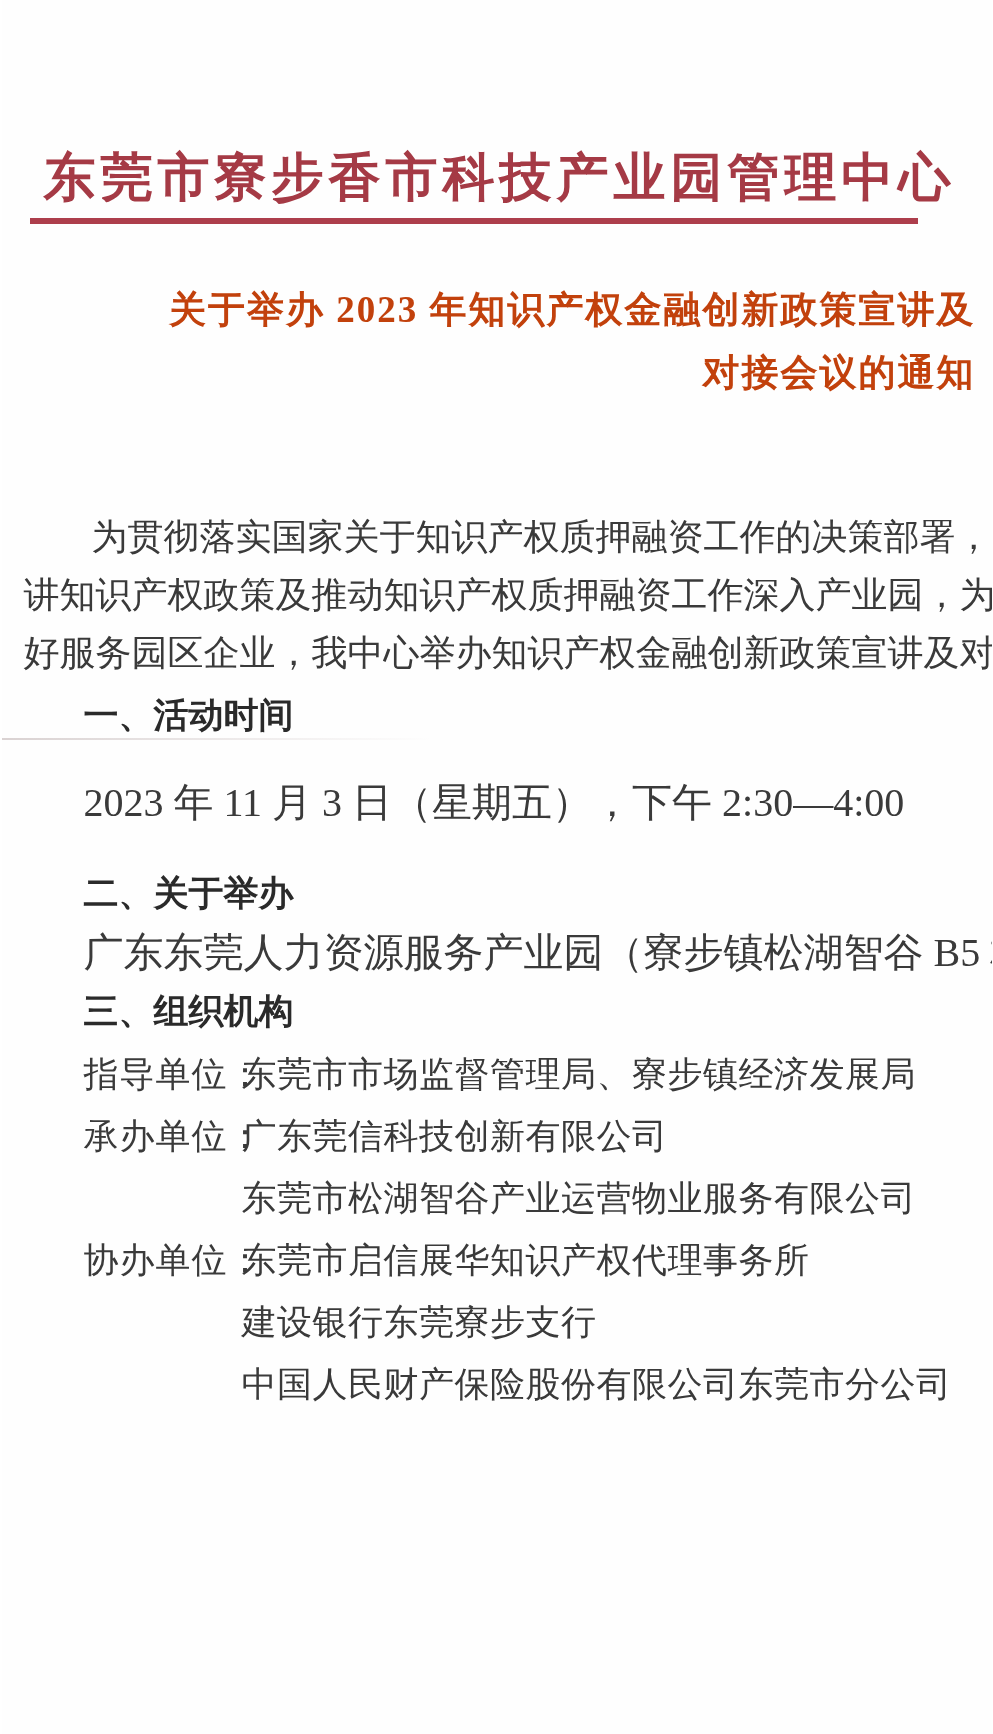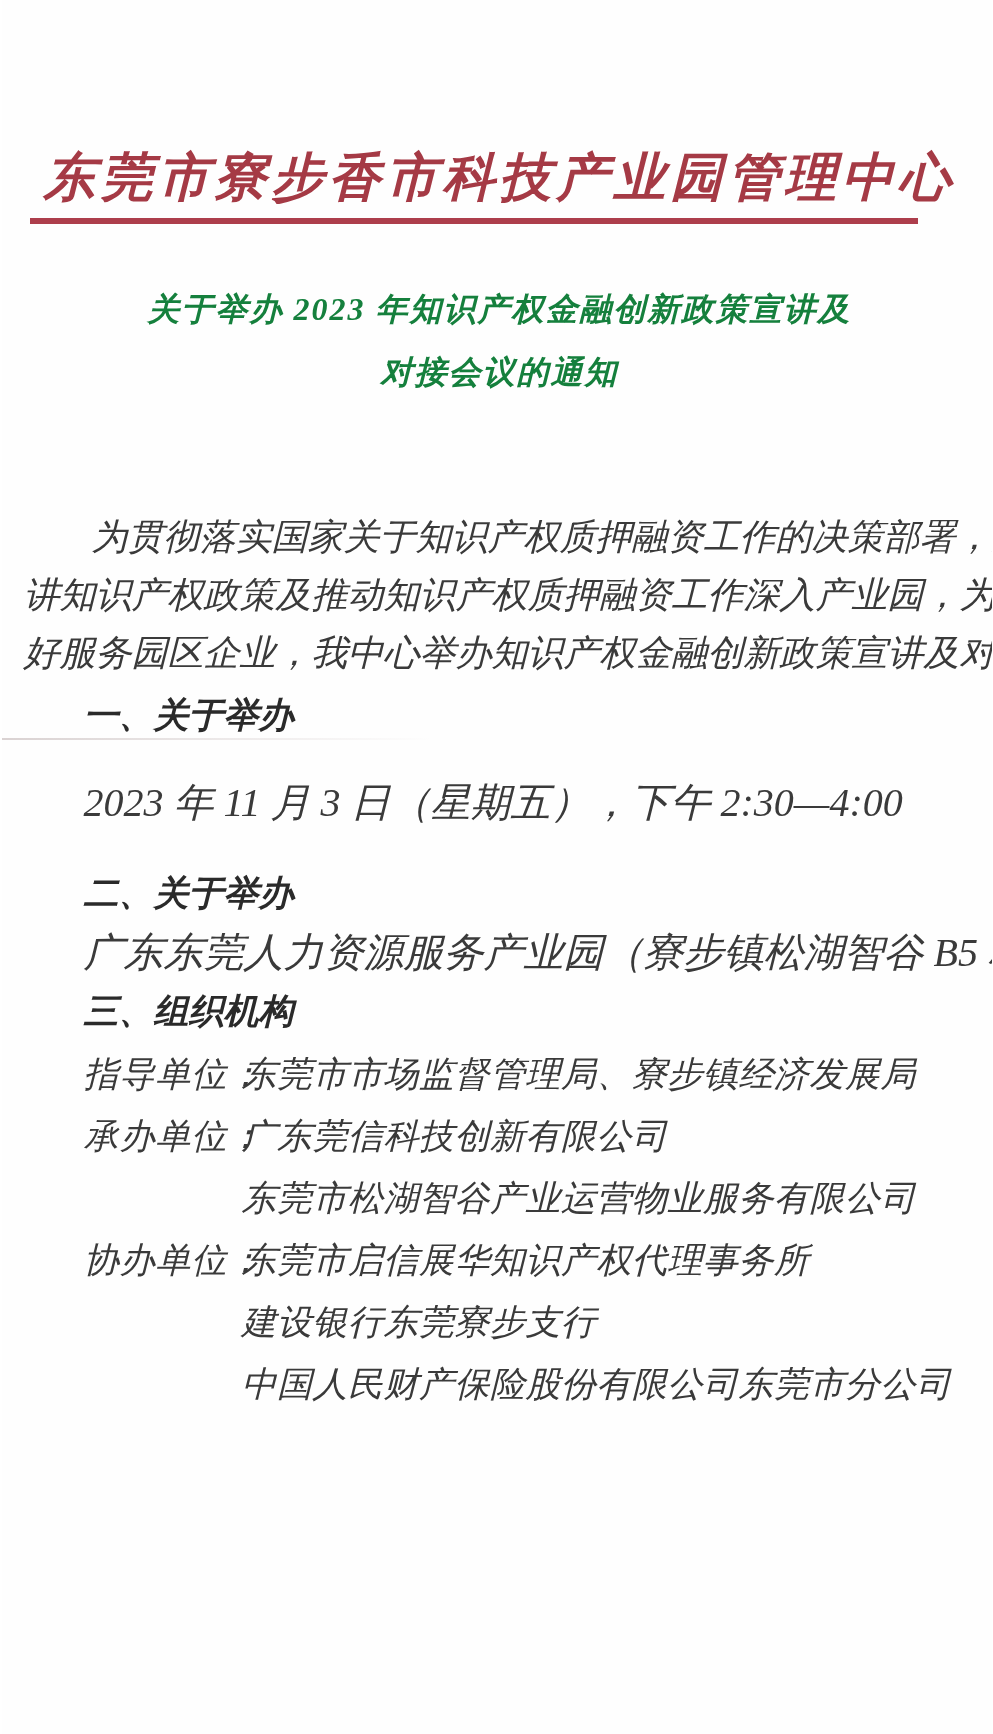--- a/index.html
+++ b/index.html
@@ -12,21 +12,20 @@
     position: relative;
     width: 990px;
     height: 1734px;
     margin: 0 auto;
     background: #fefefe;
     overflow: hidden;
     padding-left: 22px;
     padding-right: 16px;
     font-family: "Liberation Serif", "DejaVu Serif", serif;
     color: #3a3a3a;
-    font-style: italic;
   }
 
   
   .org-header {
     margin-top: 146px;
     font-size: 52px;
     line-height: 64px;
     font-weight: 700;
     letter-spacing: 5px;
     text-align: center;
@@ -37,26 +36,26 @@
 
   .red-rule {
     height: 6px;
     background: #ad3e4c;
     margin: 8px 58px 0 6px;
   }
 
   
   .title {
     margin-top: 54px;
-    font-size: 32px;
+    font-size: 37px;
     line-height: 63px;
     font-weight: 700;
     letter-spacing: 2px;
-    text-align: center;
-    color: #15803d;
+    text-align: right;
+    color: #c2410c;
   }
   .title-line { display: block; white-space: nowrap; }
 
   
   .intro { margin-top: 104px; }
 
   .body-line {
     font-size: 36px;
     line-height: 58px;
     color: #3a3a3a;
@@ -128,21 +127,21 @@
     <span class="title-line">对接会议的通知</span>
   </h1>
 
   <div class="intro">
     <div class="body-line indent">为贯彻落实国家关于知识产权质押融资工作的决策部署，宣</div>
     <div class="body-line">讲知识产权政策及推动知识产权质押融资工作深入产业园，为更</div>
     <div class="body-line">好服务园区企业，我中心举办知识产权金融创新政策宣讲及对接</div>
   </div>
 
   <div>
-    <div class="section-heading heading-time">一、关于举办</div>
+    <div class="section-heading heading-time">一、活动时间</div>
     <div class="section-line line-date">2023 年 11 月 3 日（星期五），下午 2:30—4:00</div>
   </div>
 
   <div>
     <div class="section-heading heading-place">二、关于举办</div>
     <div class="section-line line-place1">广东东莞人力资源服务产业园（寮步镇松湖智谷 B5 栋）一楼多</div>
   </div>
 
   <div>
     <div class="section-heading heading-org">三、组织机构</div>

